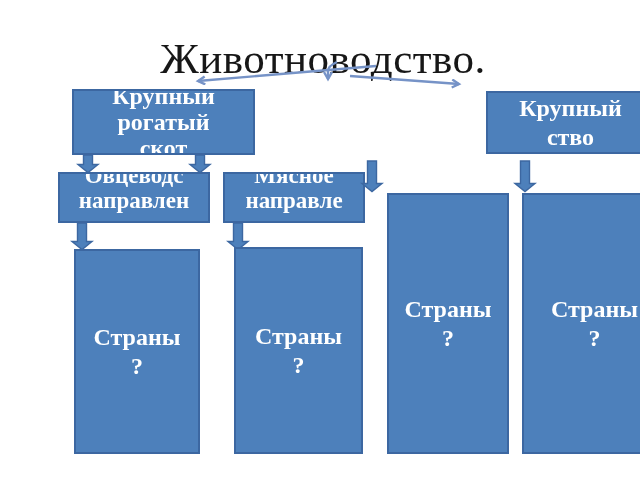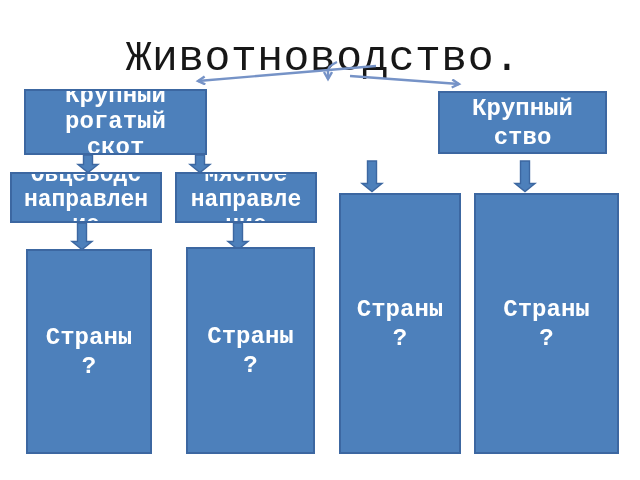--- a/index.html
+++ b/index.html
@@ -1,21 +1,21 @@
 <!DOCTYPE html>
 <html><head>
 <meta charset="utf-8">
 <style>
   html,body{margin:0;padding:0;background:#e8e8e8;}
   .slide{
     position:relative;
     width:640px;height:480px;
     background:#ffffff;
     overflow:hidden;
-    font-family:Liberation Mono, monospace;
+    font-family:Liberation Serif, serif;
   }
   .slide-title{
     position:absolute;
     left:3px;top:36px;width:640px;
     text-align:center;
     font-size:43px;
     font-weight:400;
     letter-spacing:.5px;
     color:#171717;
     line-height:1.05;
@@ -25,20 +25,21 @@
     background:#4d80bb;
     border:2px solid #3c67a1;
     box-sizing:border-box;
     color:#ffffff;
     font-weight:bold;
     display:flex;
     align-items:center;
     justify-content:center;
     text-align:center;
     overflow:hidden;
+    margin-left:48px;
   }
   .label{white-space:pre-line;display:block;}
   
   .n-cattle {left:24px; top:89px; width:183px; height:66px; font-size:24px; line-height:26px;}
   .n-sheep  {left:240px;top:90px; width:160px; height:65px; font-size:24px; line-height:29px;}
   .n-pig    {left:438px;top:91px; width:169px; height:63px; font-size:24px; line-height:29px;}
   
   .n-dairy  {left:10px; top:172px;width:152px; height:51px; font-size:23px; line-height:25px;}
   .n-meat   {left:175px;top:172px;width:142px; height:51px; font-size:23px; line-height:25px;}
   .n-dairy .label,.n-meat .label{transform:translateY(3px);}

